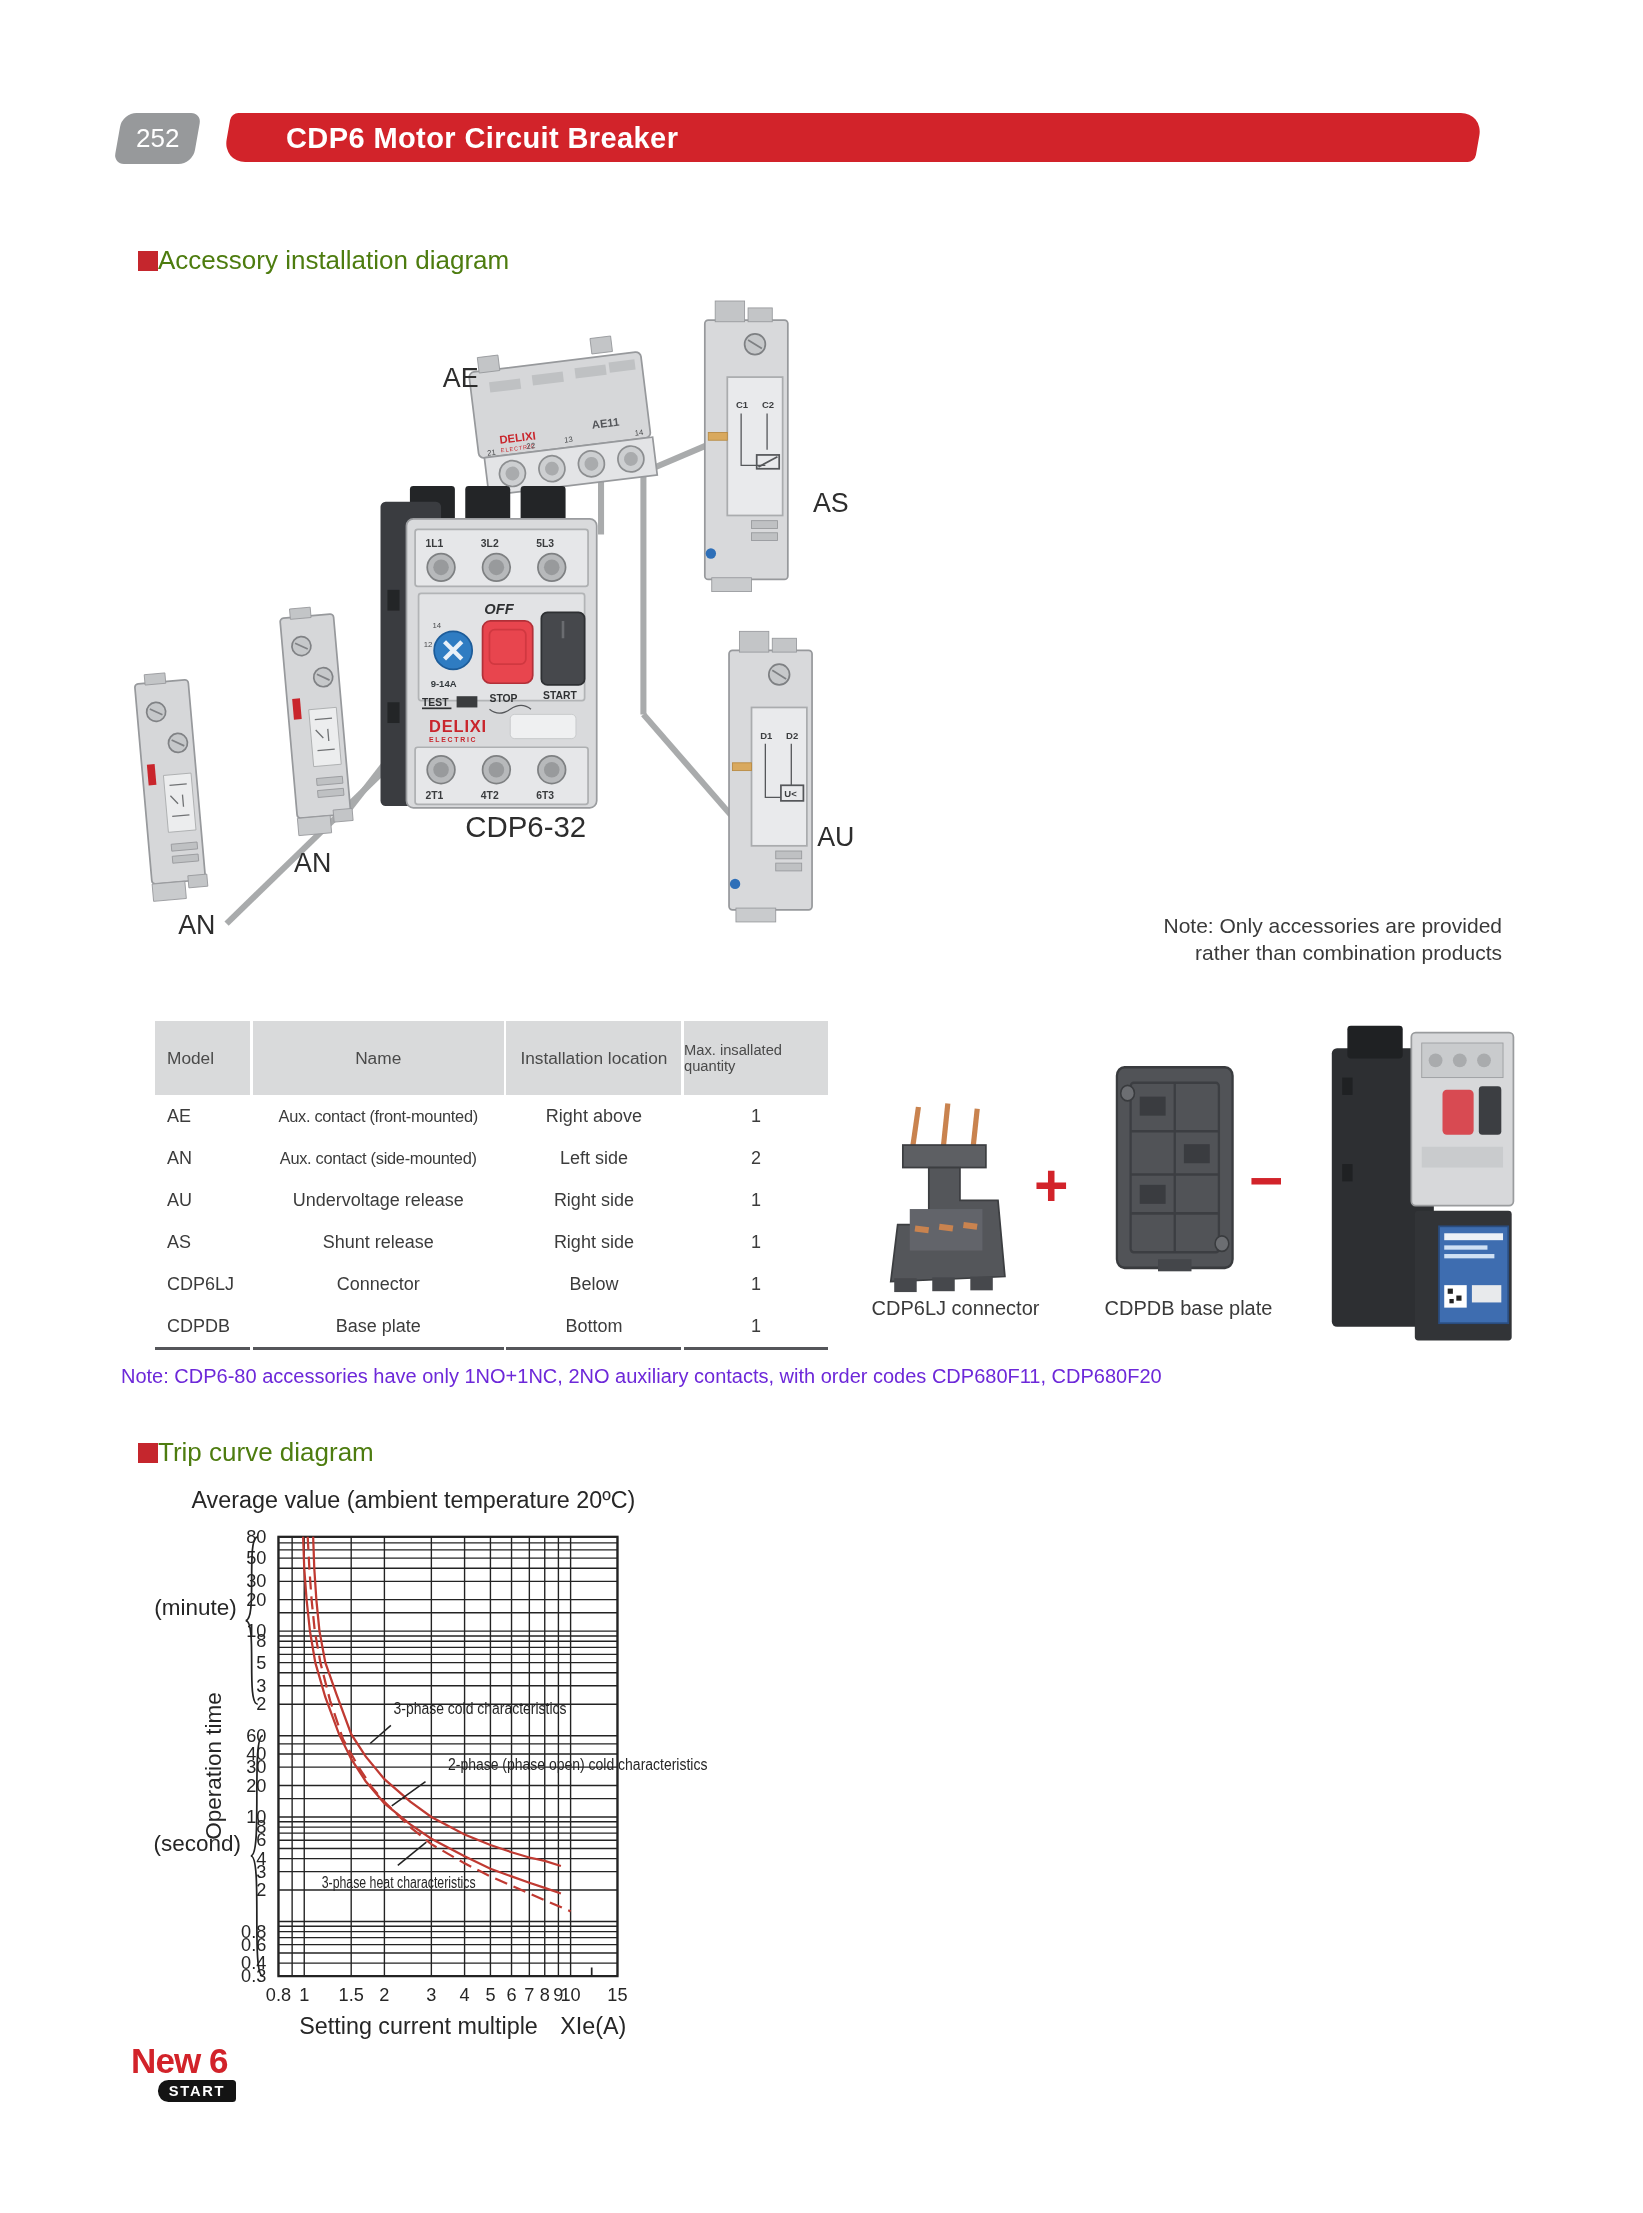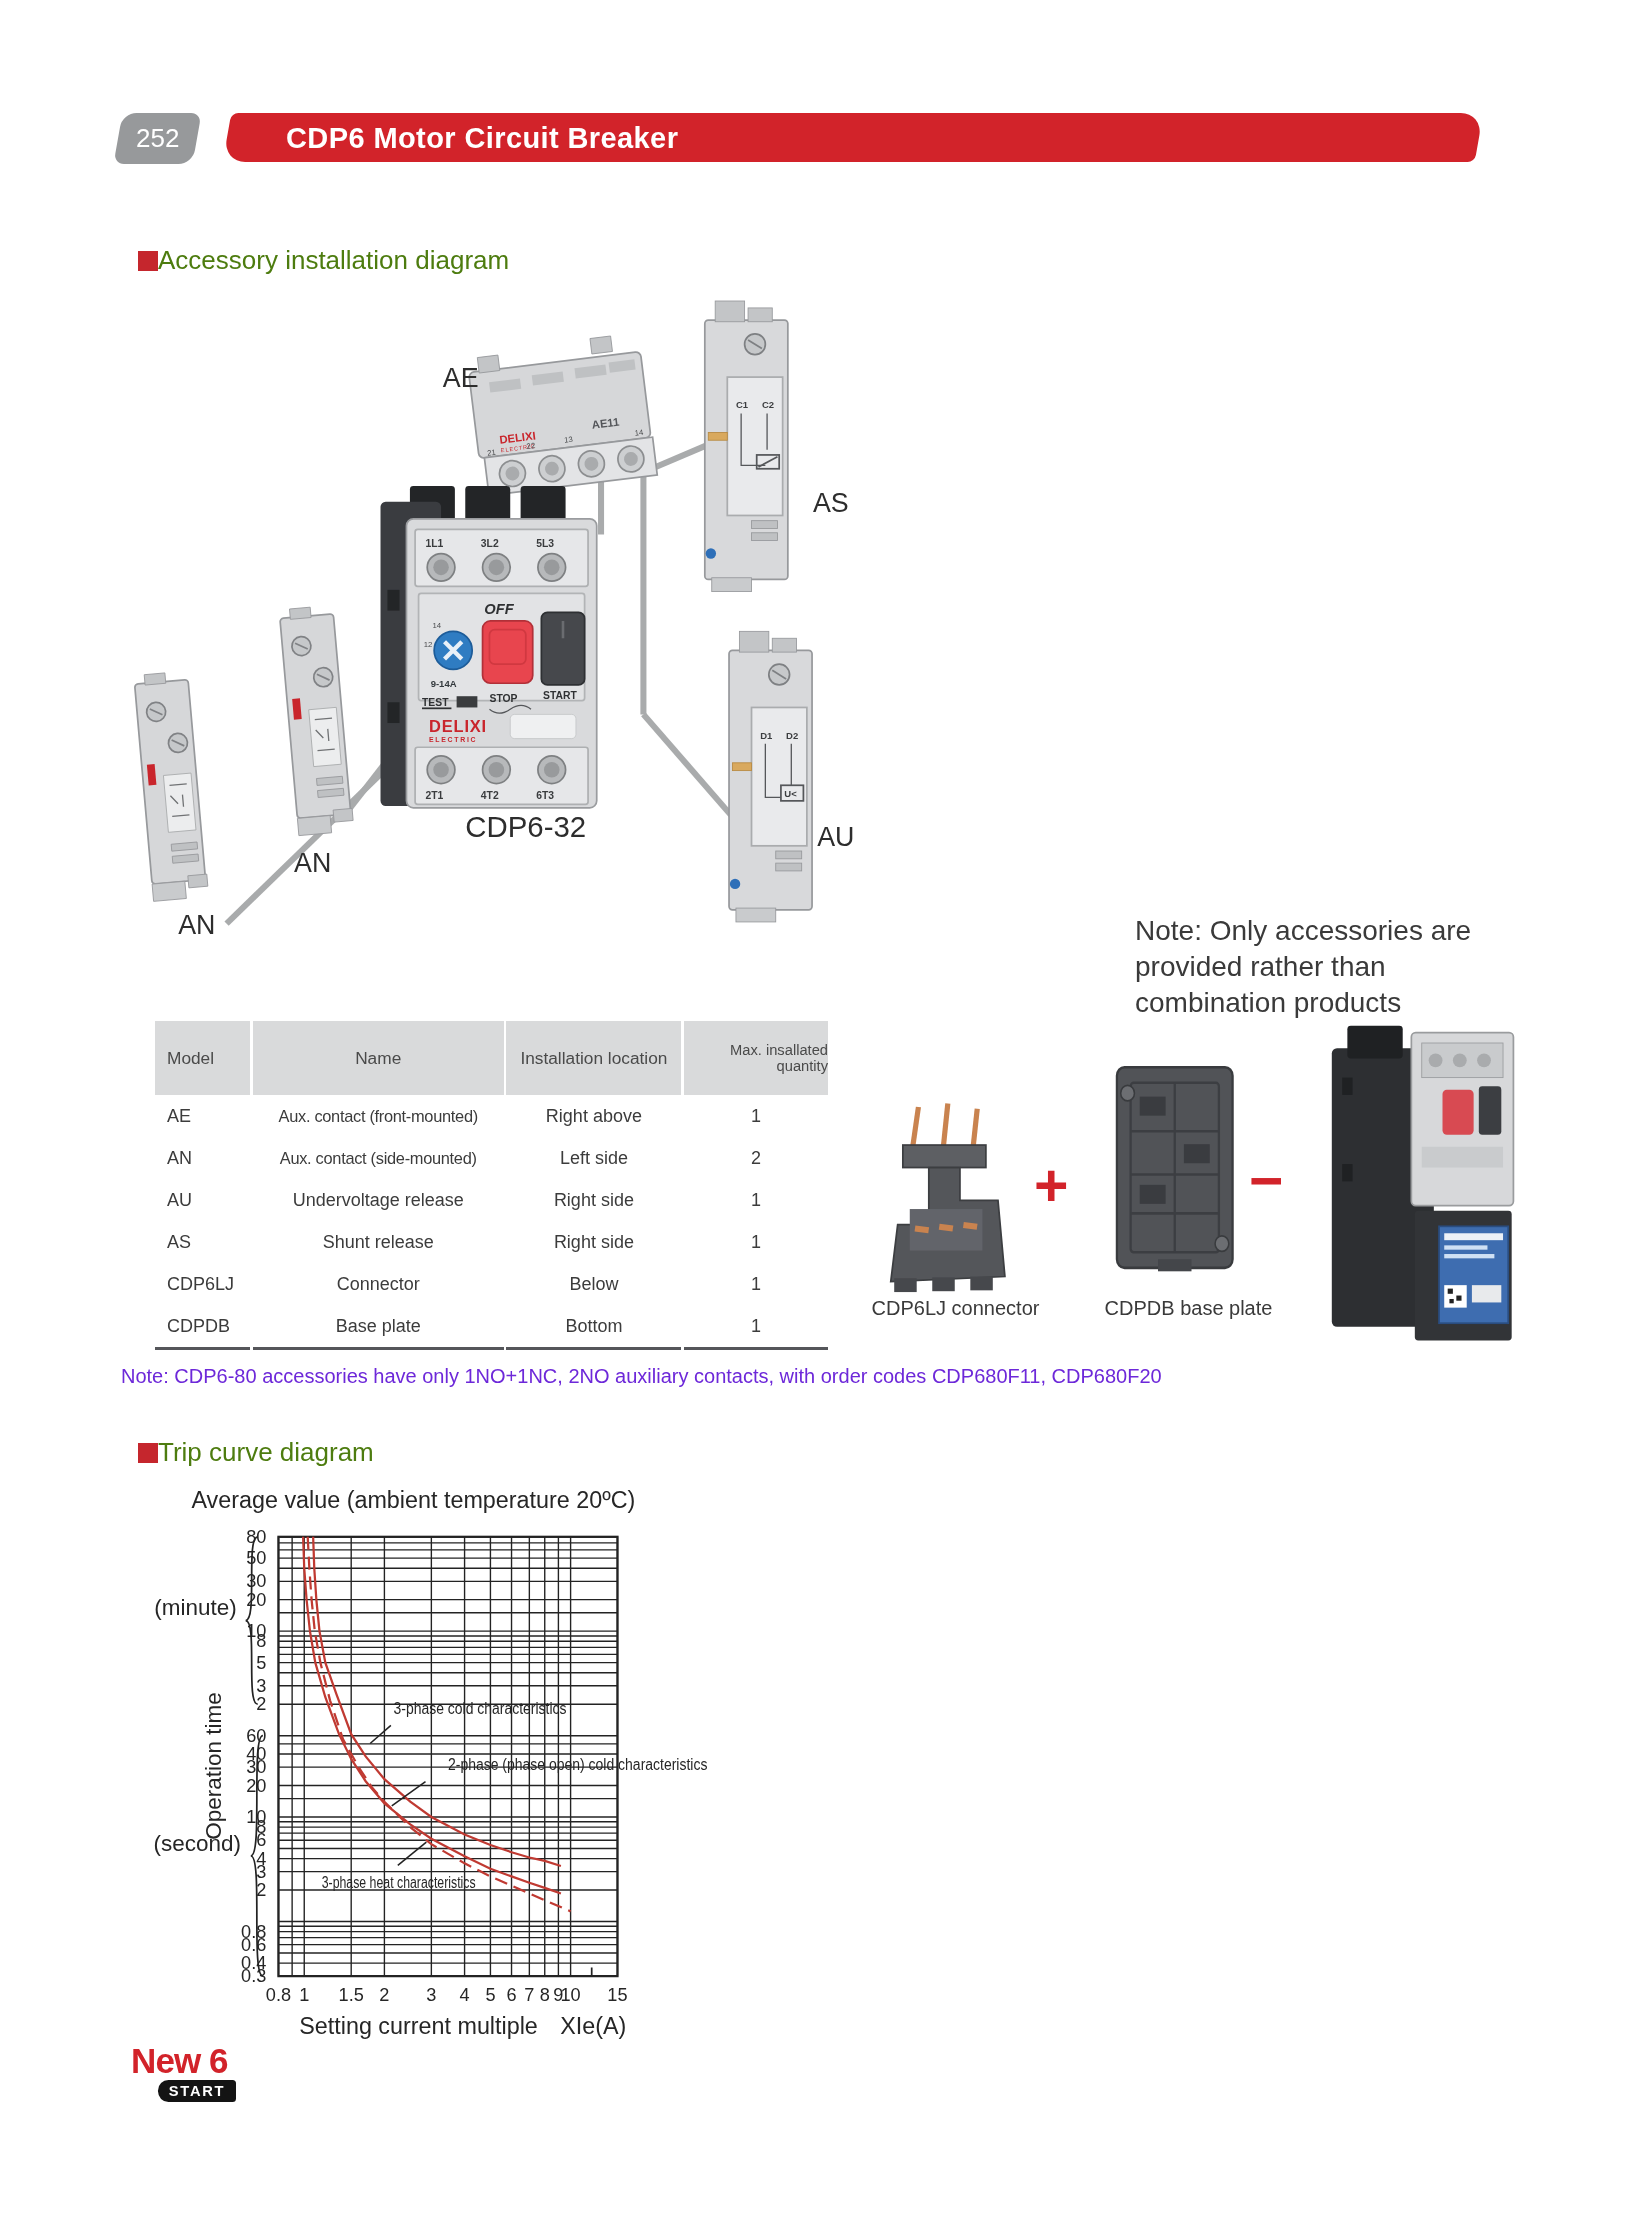--- a/index.html
+++ b/index.html
@@ -16,28 +16,28 @@
   .title-banner span{position:absolute;left:62px;top:50%;transform:skewX(10deg) translateY(-50%);
                      color:#fff;font-size:29px;font-weight:600;letter-spacing:0.4px;white-space:nowrap;}
 
   
   .sec-head{position:absolute;left:138px;display:flex;align-items:center;gap:0;
             color:#4d7c0f;font-size:26px;white-space:nowrap;}
   .sec-head .sq{width:20px;height:20px;background:#c5262d;flex:0 0 auto;}
   #sec-accessory{top:245px;} #sec-trip{top:1437px;}
 
   
-  .note-right{position:absolute;left:1135px;top:913px;width:367px;font-size:28px;color:#3a3a3a;line-height:1.28;}
+  .note-right{position:absolute;left:1135px;top:913px;width:367px;font-size:21px;color:#3a3a3a;line-height:1.28;text-align:right;}
   .note-bottom{position:absolute;left:121px;top:1365px;font-size:20px;color:#6d28d9;white-space:nowrap;}
 
   
   .acc-table{position:absolute;left:155px;top:1021px;width:673px;}
   .thead{display:flex;gap:2.6px;height:74px;}
   .th{background:#d9dadb;display:flex;align-items:center;justify-content:center;
-      color:#4a4a4a;font-size:17.3px;text-align:right;}
+      color:#4a4a4a;font-size:17.3px;text-align:left;}
   .trow{display:flex;gap:2.6px;height:42px;}
   .td{display:flex;align-items:center;justify-content:center;font-size:18px;color:#3c3c3c;text-align:center;}
   .c0{width:95px;flex:0 0 auto;justify-content:flex-start;padding-left:12px;box-sizing:border-box;}
   .c1{flex:1;} .c2{width:175px;flex:0 0 auto;} .c3{width:144px;flex:0 0 auto;}
   .th.c3{font-size:14.7px;} .td.cond{font-size:16.4px;letter-spacing:-0.3px;}
   .tline{display:flex;gap:2.6px;margin-top:0px;}
   .tline div{height:2.6px;background:#55565a;}
 
   
   .combo-label{position:absolute;top:1297px;font-size:20px;color:#3a3a3a;text-align:center;}

